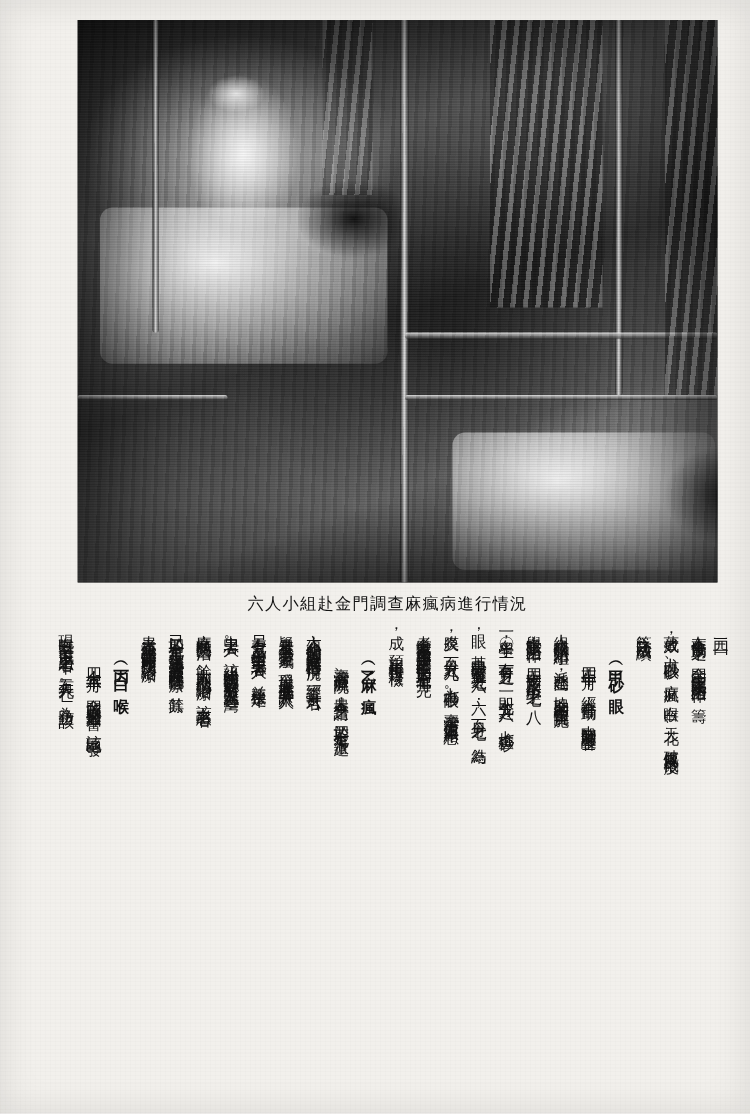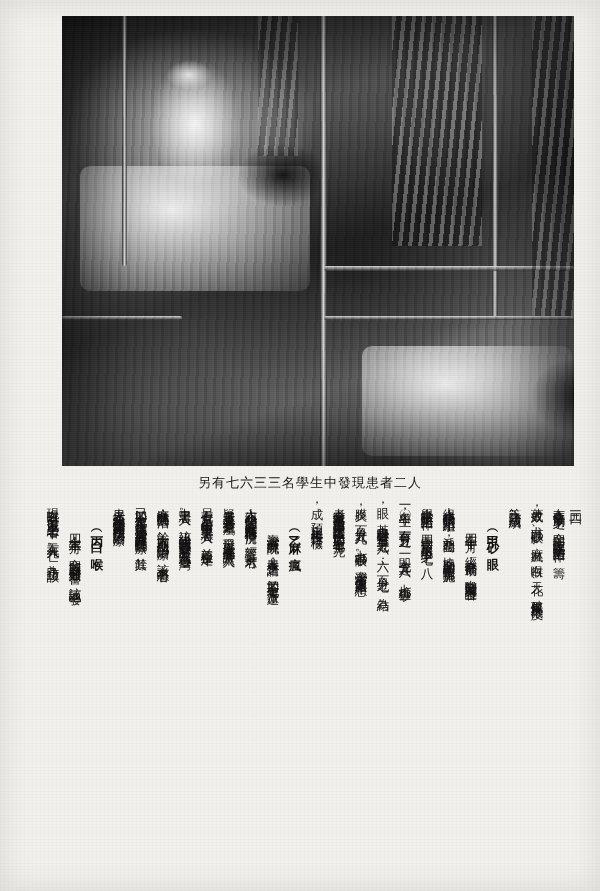--- a/index.html
+++ b/index.html
@@ -209,21 +209,21 @@
 
     <div class="curtain" style="left:330px; top:0px; width:90px; height:230px;"></div>
     <div class="curtain" style="left:470px; top:0px; width:46px; height:300px;"></div>
     <div class="curtain" style="left:196px; top:0px; width:40px; height:140px; opacity:.6;"></div>
 
     <div class="photo-streaks"></div>
     <div class="photo-grain"></div>
     <div class="photo-vignette"></div>
   </div>
 
-  <div class="caption">另有七六三三名學生中發現患者二人</div>
+  <div class="caption">六人小組赴金門調查麻瘋病進行情況</div>
 
   <div class="folio">三四</div>
 
   <div class="body-text">
     <div class="col">在本會協助之下，金門衛生院之疾病防治工作，籌</div>
     <div class="col">著成效，尤以砂眼、麻瘋、白喉、天花、破傷風及鼠疫</div>
     <div class="col">等之防治成績。</div>
     <div class="col head indent">（甲）砂　眼</div>
     <div class="col indent">四十年十一月，經本會補助，由醫師及護士各一</div>
     <div class="col">人組成砂眼防治小組，派赴金門，協助金門衛生院實施</div>

